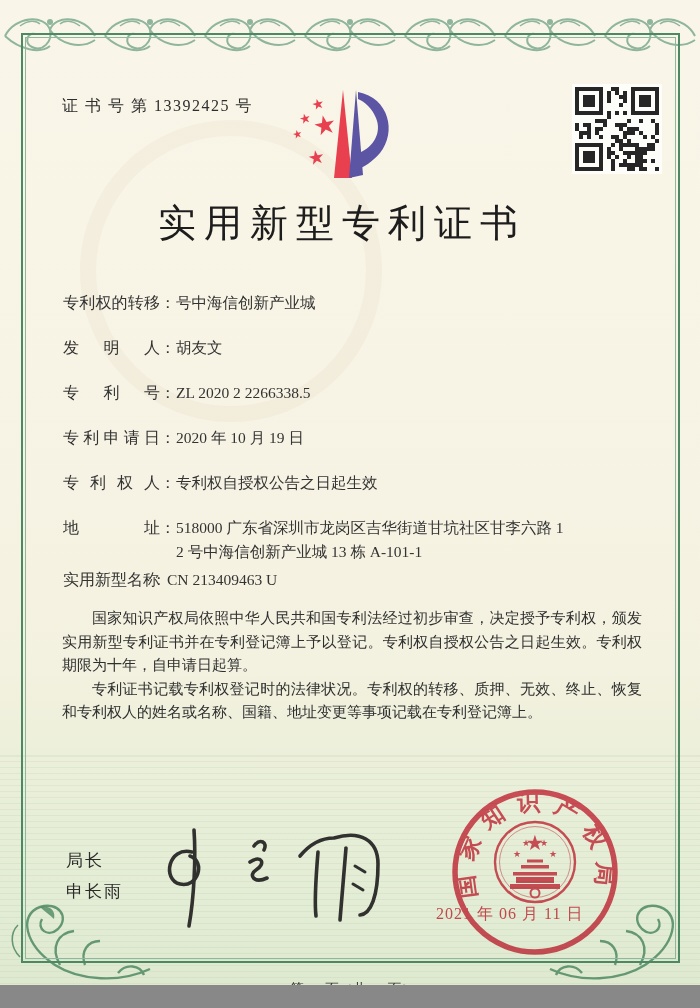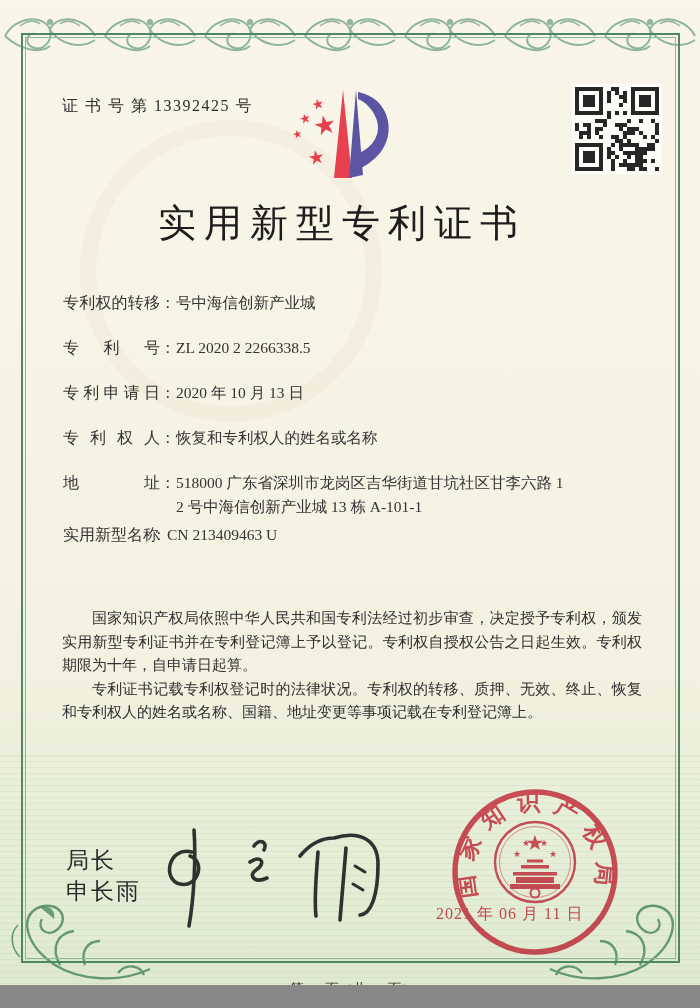--- a/index.html
+++ b/index.html
@@ -33,21 +33,21 @@
   .addr2{margin-left:113px;line-height:22px;margin-top:2px;}
   .grant{display:flex;margin-top:7px;}
   .pair1{width:292px;flex:none;white-space:nowrap;}
   .pair2{white-space:nowrap;}
   .pair2 .flabel{width:88px;}
 
   .paras{position:absolute;left:62px;top:607px;width:580px;font-size:15px;line-height:23.5px;color:#2f2f2f;text-align:justify;}
   .paras p{margin:0;text-indent:2em;}
 
   .officer{position:absolute;left:66px;top:845px;font-family:"Liberation Sans","DejaVu Sans",sans-serif;
-    font-size:23px;line-height:31px;letter-spacing:2px;color:#2b2b2b;}
+    font-size:17px;line-height:31px;letter-spacing:2px;color:#2b2b2b;}
   .signature{position:absolute;left:150px;top:818px;}
 
   .seal{position:absolute;left:430px;top:788px;mix-blend-mode:multiply;opacity:.92;}
   .footer{position:absolute;left:0;right:0;top:950px;text-align:center;font-size:13.5px;letter-spacing:2px;color:#333;margin-top:30px;}
 </style>
 </head>
 <body>
 
 <div class="page">
 
@@ -323,27 +323,30 @@
       <rect x="20" y="20" width="1" height="1" fill="#262626"></rect>
     </svg>
 
   <h1 class="title">实用新型专利证书</h1>
 
   <div class="fields">
     <div class="frow">
       <span class="flabel">专利权的转移</span><span class="fcolon">：</span><span>号中海信创新产业城</span>
     </div>
     <div class="frow">
+      <span class="flabel">发明人</span><span class="fcolon">：</span><span>胡友文</span>
+    </div>
+    <div class="frow">
       <span class="flabel">专利号</span><span class="fcolon">：</span><span>ZL 2020 2 2266338.5</span>
     </div>
     <div class="frow">
-      <span class="flabel">专利申请日</span><span class="fcolon">：</span><span>2020 年 10 月 13 日</span>
+      <span class="flabel">专利申请日</span><span class="fcolon">：</span><span>2020 年 10 月 19 日</span>
     </div>
     <div class="frow">
-      <span class="flabel">专利权人</span><span class="fcolon">：</span><span>恢复和专利权人的姓名或名称</span>
+      <span class="flabel">专利权人</span><span class="fcolon">：</span><span>专利权自授权公告之日起生效</span>
     </div>
     <div class="frow" style="margin-bottom:2px;">
       <span class="flabel">地址</span><span class="fcolon">：</span><span>518000 广东省深圳市龙岗区吉华街道甘坑社区甘李六路 1</span>
     </div>
     <div class="addr2">2 号中海信创新产业城 13 栋 A-101-1</div>
     <div class="grant">
       <div class="pair2">
         <span class="flabel">实用新型名称</span><span class="fcolon">：</span><span>CN 213409463 U</span>
       </div>
     </div>

